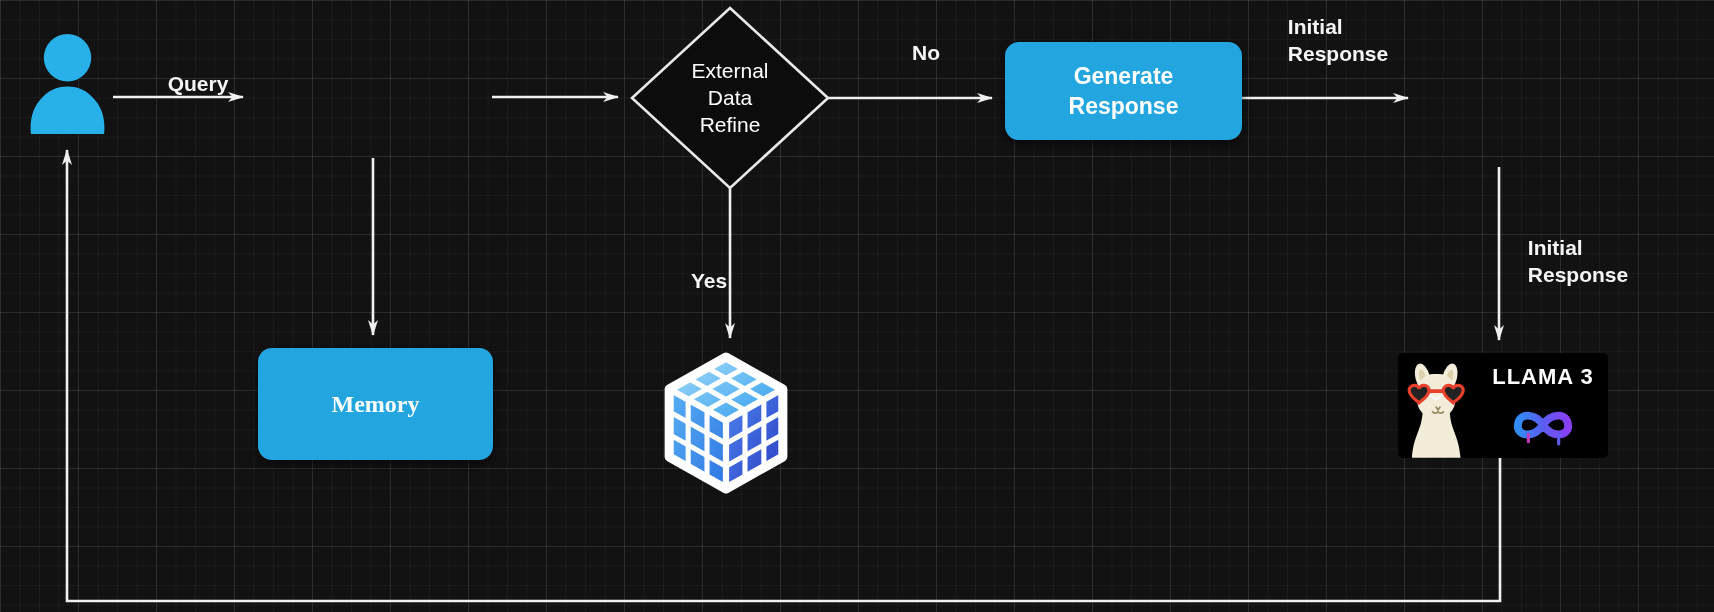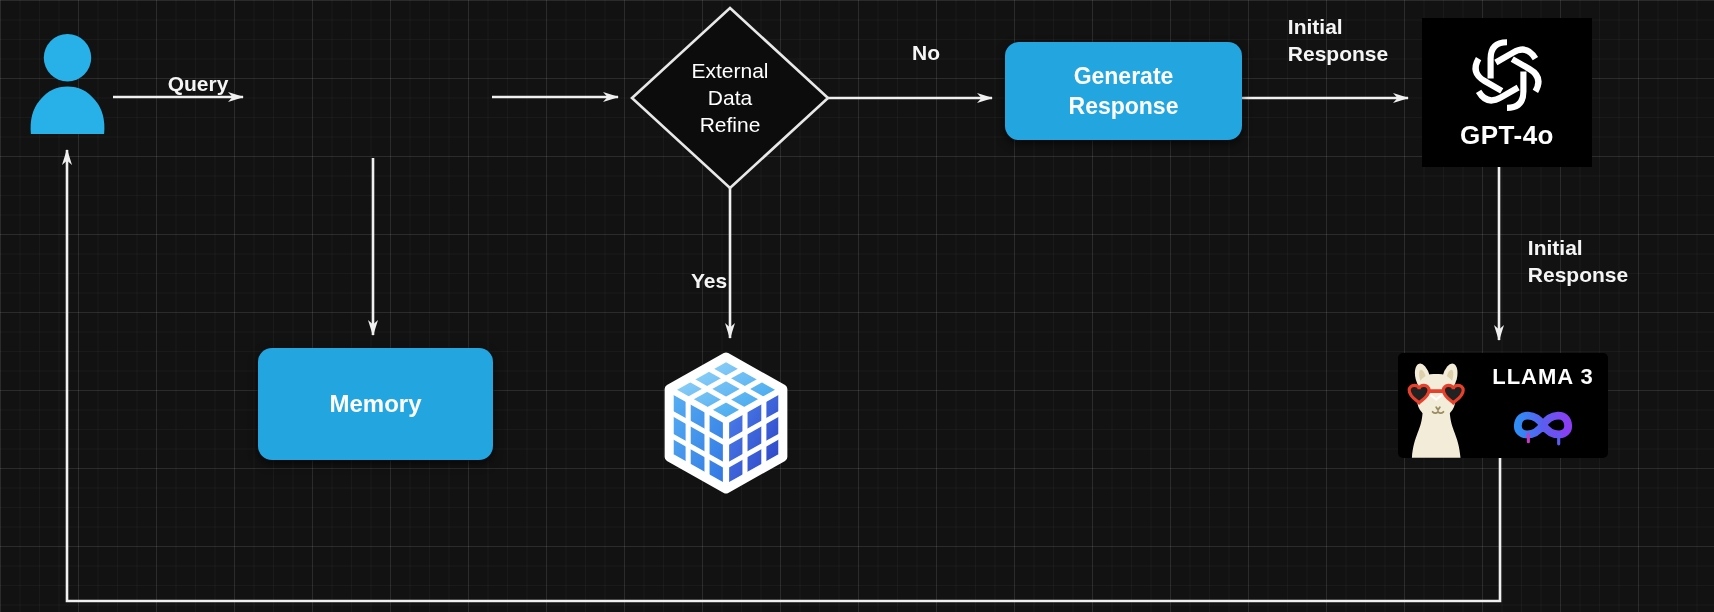--- a/index.html
+++ b/index.html
@@ -73,48 +73,35 @@
     </g>
     <polygon points="730,8 828,98 730,188 632,98" fill="#0c0c0c" stroke="#e8e8e8" stroke-width="2.6"></polygon>
   </svg>
 
   <svg class="icon-user" viewBox="0 0 92 108">
     <circle cx="46" cy="28" r="24" fill="#27b1e8"></circle>
     <path d="M9 105 Q7 84 18 71 C26 61 35 57 46 57 C57 57 66 61 74 71 Q85 84 83 105 Z" fill="#27b1e8"></path>
   </svg>
 
 
-  <div class="node-box" style="left:258px;top:348px;width:235px;height:112px;">
+  <div class="node-box" style="left:258px;top:348px;width:235px;height:112px;font-family:Liberation Serif, serif;">
     <div class="lbl-single">Memory</div>
   </div>
 
   <div class="node-box" style="left:1005px;top:42px;width:237px;height:98px;">
     <div class="line">Generate</div>
     <div class="line">Response</div>
   </div>
 
   <div class="decision-label">
     <div>External</div>
     <div>Data</div>
     <div>Refine</div>
   </div>
 
-  <div class="tile tile-gpt">
-    <svg width="82" height="82" viewBox="0 0 120 120">
-      <g fill="none" stroke="#ffffff" stroke-width="9">
-        <path d="M60 12 Q36 12 36 36 L36 65"></path>
-        <path d="M60 12 Q36 12 36 36 L36 65" transform="rotate(60 60 60)"></path>
-        <path d="M60 12 Q36 12 36 36 L36 65" transform="rotate(120 60 60)"></path>
-        <path d="M60 12 Q36 12 36 36 L36 65" transform="rotate(180 60 60)"></path>
-        <path d="M60 12 Q36 12 36 36 L36 65" transform="rotate(240 60 60)"></path>
-        <path d="M60 12 Q36 12 36 36 L36 65" transform="rotate(300 60 60)"></path>
-      </g>
-    </svg>
-    <div class="gpt-label">GPT-4o</div>
-  </div>
 
   <div class="tile tile-llama">
     <div class="llama-art">
       <svg width="72" height="96" viewBox="0 0 80 106">
         <ellipse cx="23" cy="17" rx="8" ry="16" transform="rotate(-14 23 17)" fill="#f2ecd8"></ellipse>
         <ellipse cx="53" cy="17" rx="8" ry="16" transform="rotate(14 53 17)" fill="#f2ecd8"></ellipse>
         <ellipse cx="23" cy="17" rx="3.5" ry="9" transform="rotate(-14 23 17)" fill="#ddd0ab"></ellipse>
         <ellipse cx="53" cy="17" rx="3.5" ry="9" transform="rotate(14 53 17)" fill="#ddd0ab"></ellipse>
         <rect x="17" y="13" width="42" height="48" rx="18" fill="#f2ecd8"></rect>
         <path d="M23 54 C22 76 13 80 11 106 L65 106 C63 80 54 76 53 54 Z" fill="#f2ecd8"></path>

